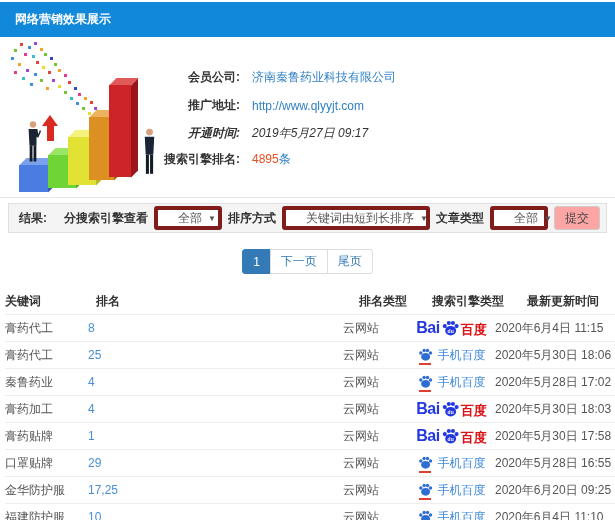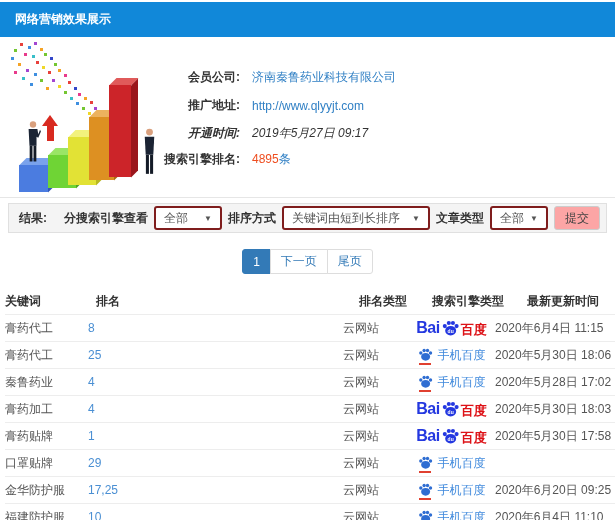--- a/index.html
+++ b/index.html
@@ -41,22 +41,22 @@
      88px 68px 0 #a346d1,82px 73px 0 #f0d828,94px 72px 0 #3f8fe0,90px 78px 0 #f5a325,98px 80px 0 #74c631; }
   .person { position:absolute; }
 
   
   .divider { border:0; border-top:1px solid #e6e6e6; margin:0; }
   .filterbar { margin:5px 8px 0 8px; height:30px; background:#f4f4f4; border:1px solid #e0e0e0;
     display:flex; align-items:center; padding:0 6px 0 10px; }
   .result-label { font-weight:bold; }
   .filter-right { margin-left:auto; display:flex; align-items:center; gap:6px; }
   .flabel { font-weight:bold; white-space:nowrap; }
-  .fselect { background:#fff; border:2px solid #7f1d1d; border-radius:3px; height:24px;
-    display:flex; align-items:center; padding:0 8px; color:#555; cursor:pointer; white-space:nowrap; }
+  .fselect { background:#fff; border:4px solid #7f1d1d; border-radius:3px; height:24px;
+    display:flex; align-items:center; padding:0 20px; color:#555; cursor:pointer; white-space:nowrap; }
   .fselect .caret { margin-left:auto; padding-left:6px; font-size:8px; color:#555; }
   .sel-engine { width:68px; } .sel-sort { width:148px; } .sel-article { width:58px; }
   .submit-btn { background:#fca5a5; border:1px solid #ccc; border-radius:3px; height:24px;
     padding:0 10px; color:#444; cursor:pointer; font-size:12px; }
 
   
   .pagination { display:flex; justify-content:center; margin-top:16px; }
   .page-btn { border:1px solid #ddd; background:#fff; color:#337ab7; height:25px; min-width:25px;
     display:flex; align-items:center; justify-content:center; padding:0 10px; margin-left:-1px; cursor:pointer; }
   .page-btn.first { border-radius:3px 0 0 3px; margin-left:0; }
@@ -307,20 +307,21 @@
   <circle cx="4.5" cy="8" r="2.7" fill="currentColor"></circle>
   <circle cx="9.8" cy="4" r="2.7" fill="currentColor"></circle>
   <circle cx="15.2" cy="4" r="2.7" fill="currentColor"></circle>
   <circle cx="20" cy="8" r="2.7" fill="currentColor"></circle>
   <ellipse cx="12.2" cy="14" rx="7.2" ry="6.2" fill="currentColor"></ellipse>
 
 </svg></span>
             <span class="mb-label">手机百度</span>
           </span>
         </span>
+        <span class="cell-date">2020年5月28日 16:55</span>
       </div>
       <div class="trow">
         <span class="cell-keyword">金华防护服</span>
         <span class="cell-rank">17,25</span>
         <span class="cell-rank-type">云网站</span>
         <span class="cell-engine">
           <span class="mblogo">
             <span class="mb-ic"><svg viewBox="0 0 24 21" class="">
   <circle cx="4.5" cy="8" r="2.7" fill="currentColor"></circle>
   <circle cx="9.8" cy="4" r="2.7" fill="currentColor"></circle>

